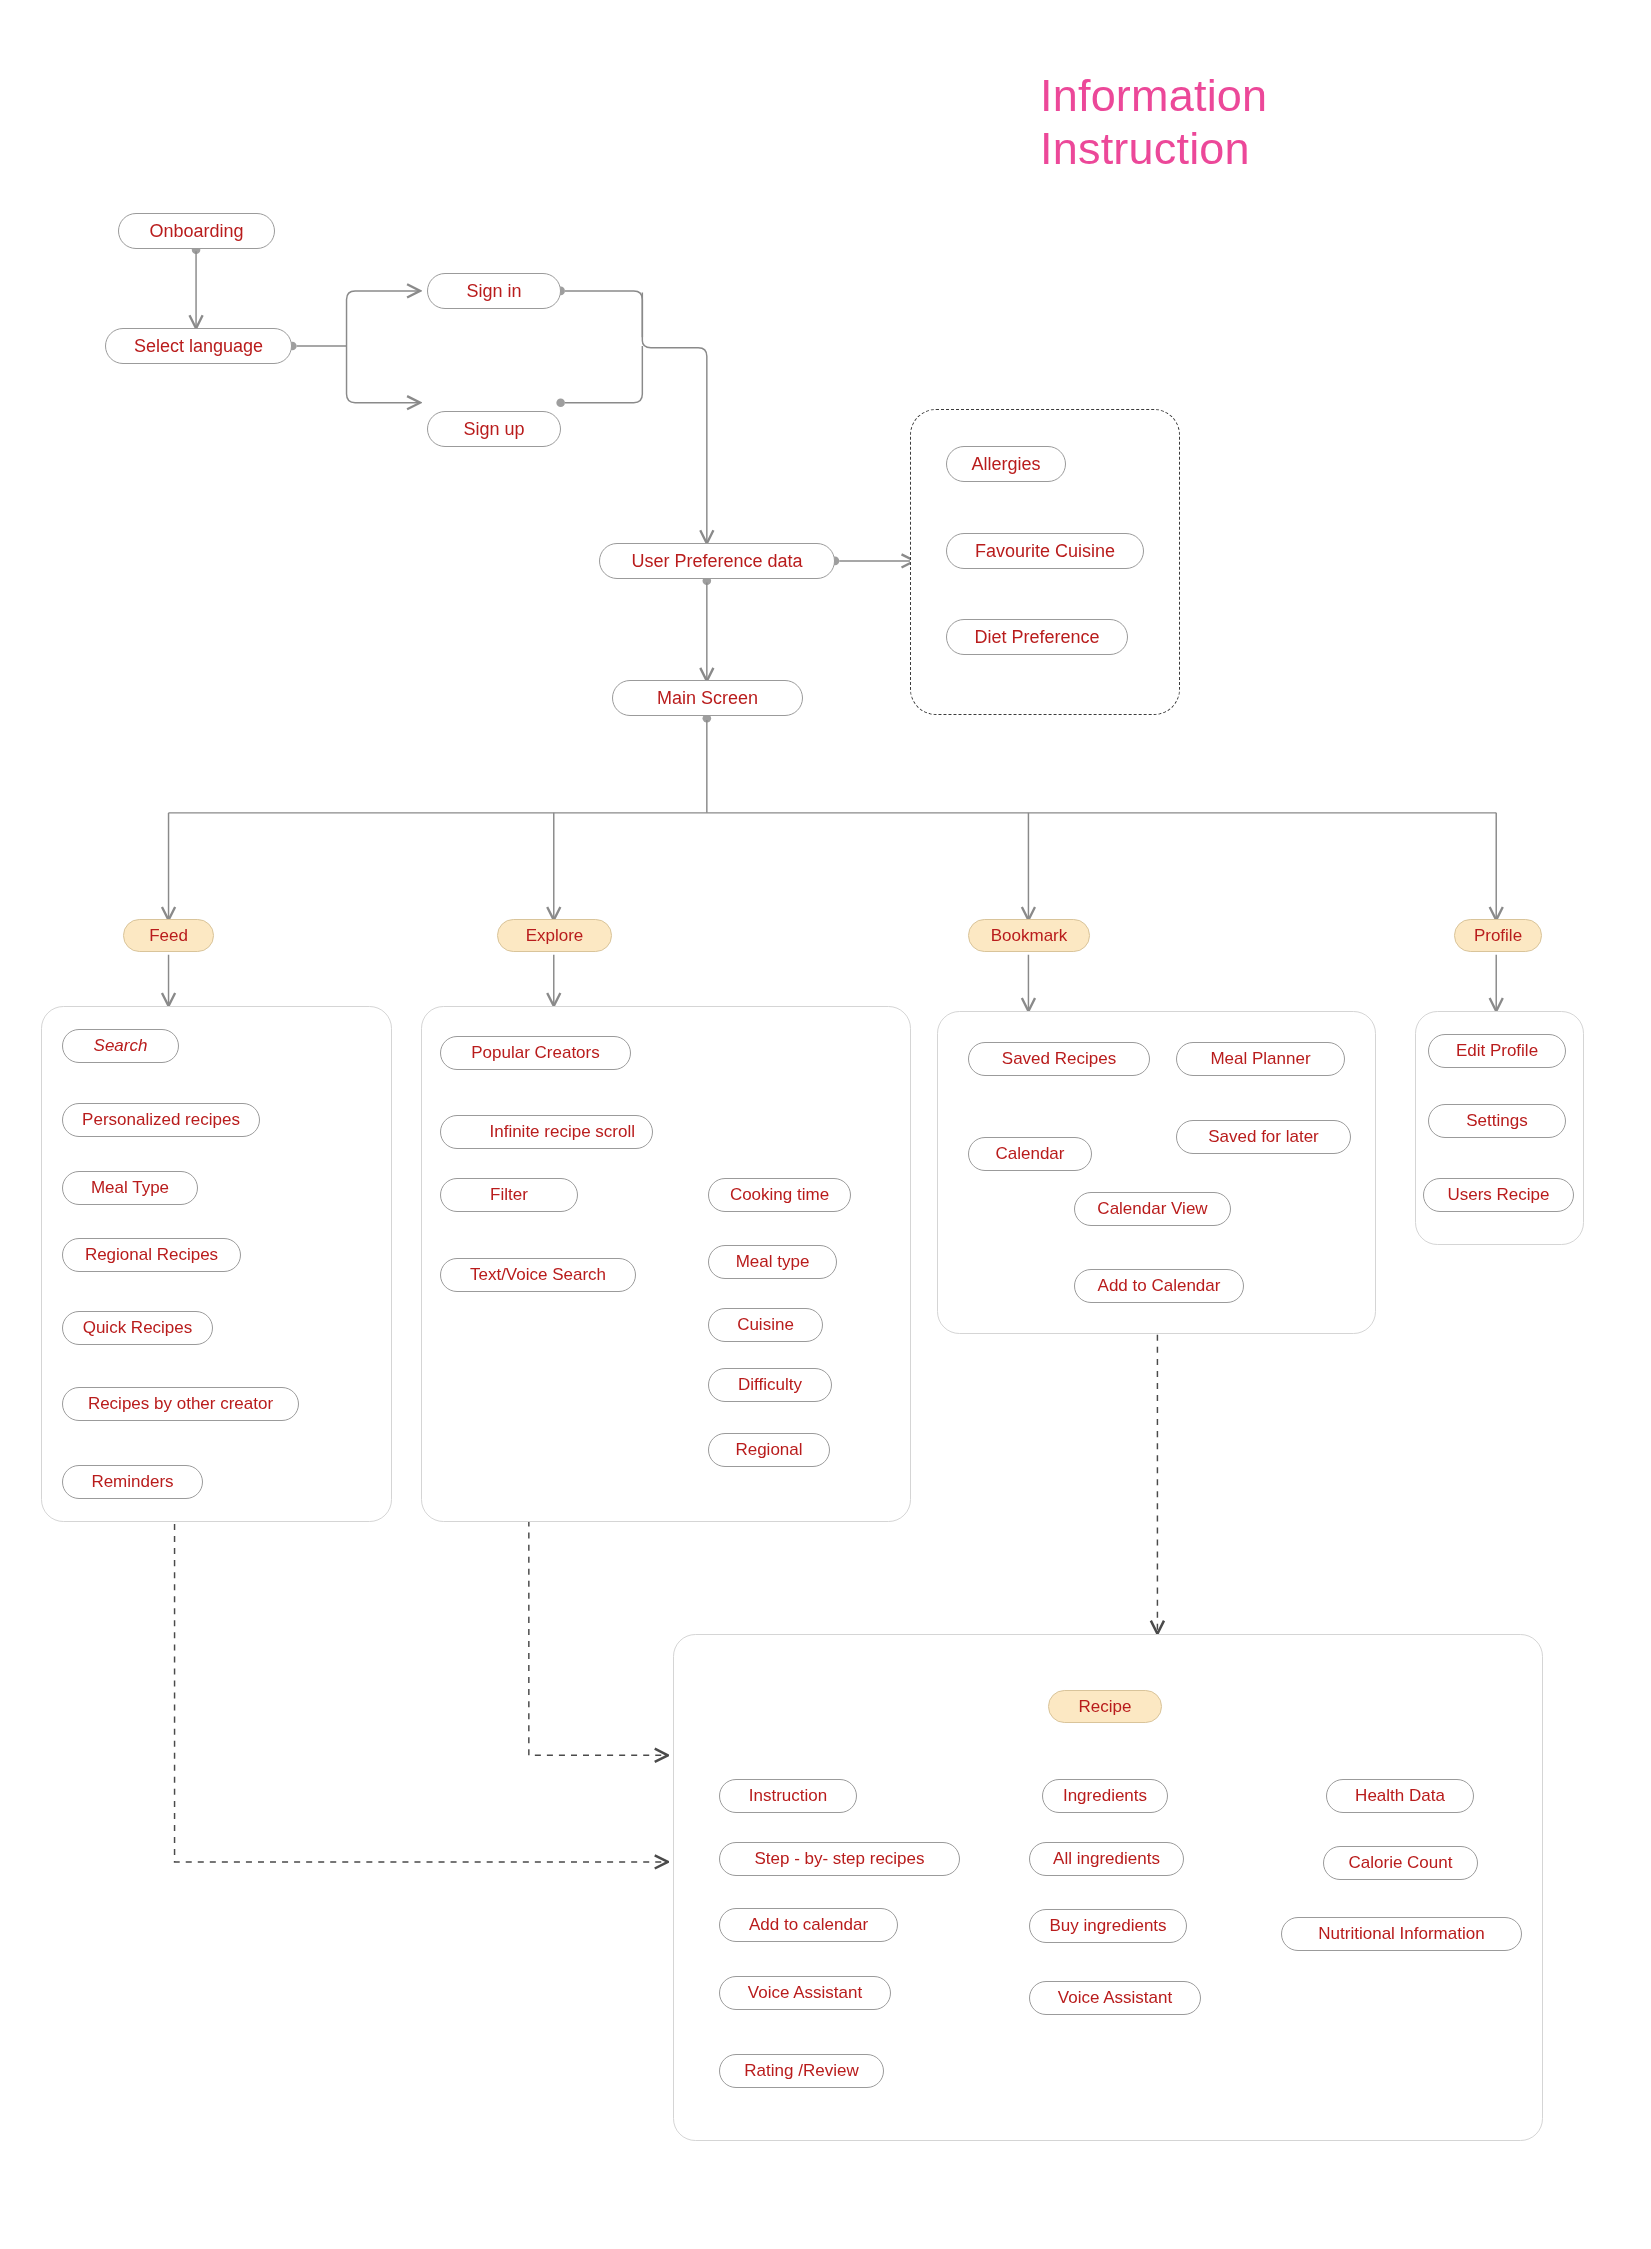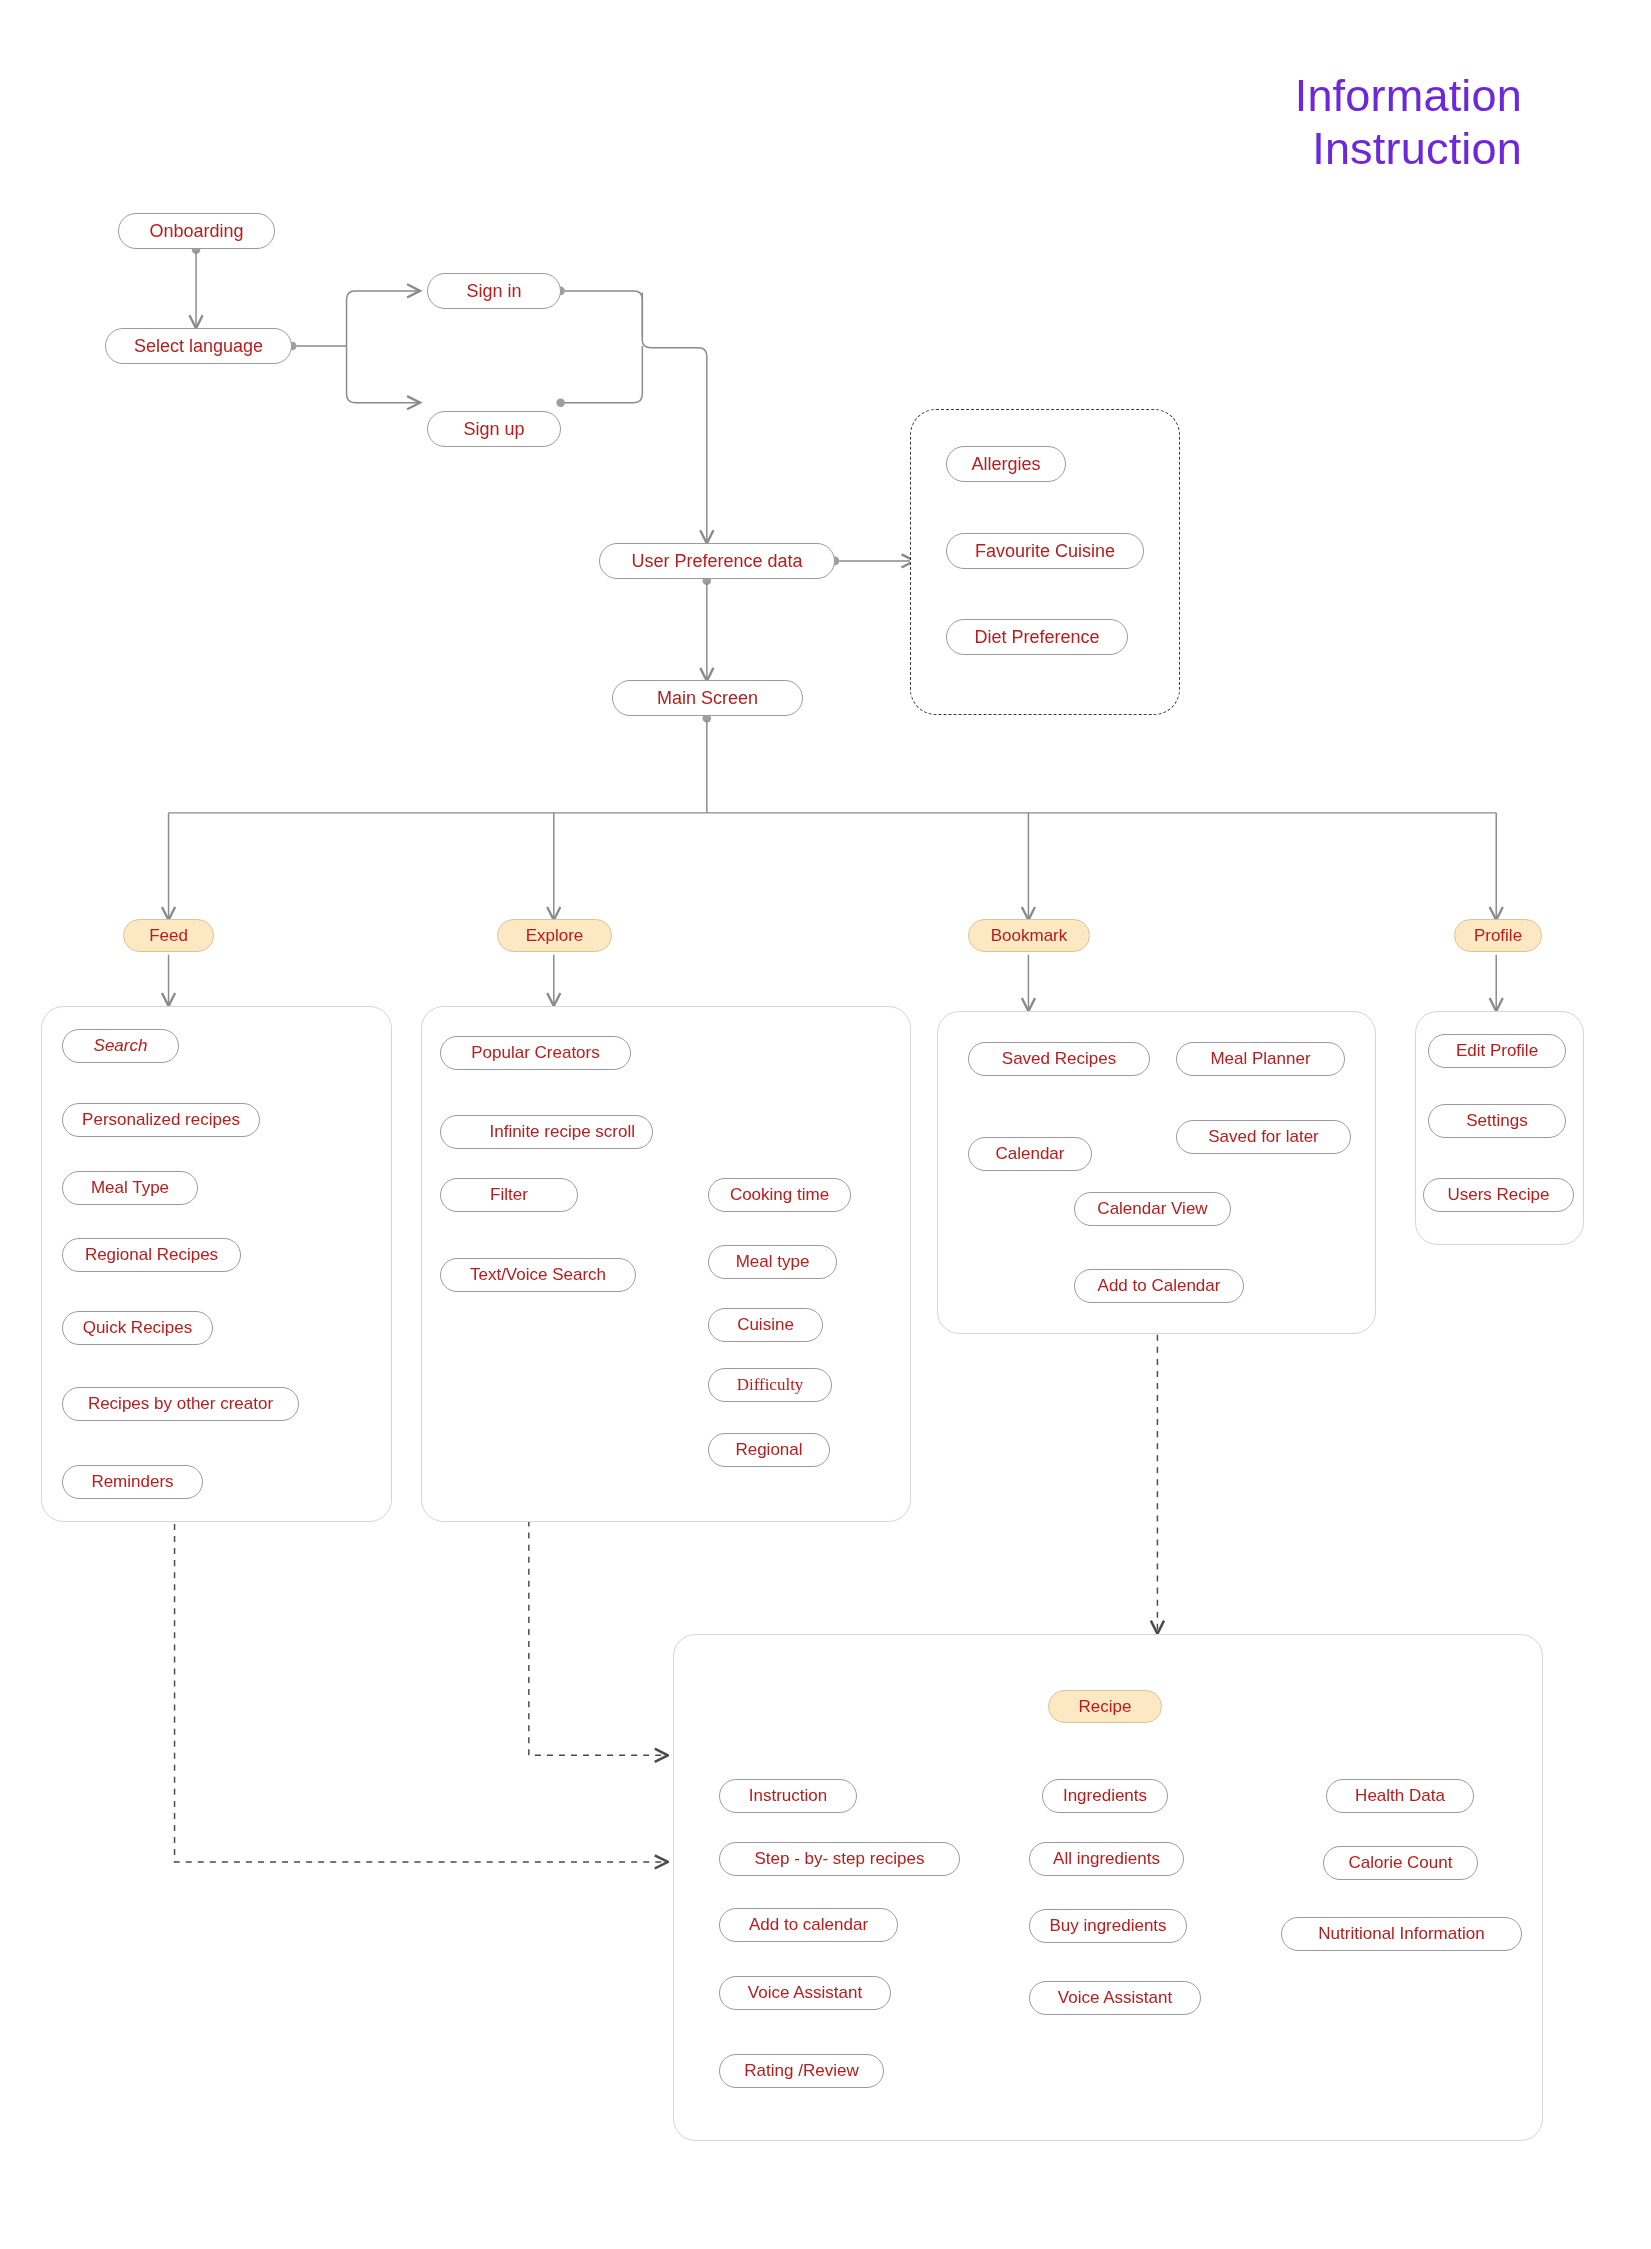--- a/index.html
+++ b/index.html
@@ -11,24 +11,24 @@
     position:relative;
     overflow:hidden;
   }
   #canvas { position:absolute; inset:0; width:1651px; height:2250px; }
   svg#wires { position:absolute; left:0; top:0; width:1651px; height:2250px; pointer-events:none; }
 
   .title {
     position:absolute;
     right:129px; top:69px;
     width:482px;
-    text-align:right;
+    text-align:left;
     font-size:45px;
     line-height:1.18;
-    color:#6d28d9;
+    color:#ec4899;
     font-weight:400;
     letter-spacing:0.2px;
   }
 
   
   .pill {
     position:absolute;
     display:flex; align-items:center; justify-content:center;
     height:36px;
     border:1.2px solid #9b9b9b;
@@ -242,21 +242,21 @@
 
   <div class="pill small" style="left:708px;top:1178px;width:143px;">
     <span>Cooking time</span>
   </div>
   <div class="pill small" style="left:708px;top:1245px;width:129px;">
     <span>Meal type</span>
   </div>
   <div class="pill small" style="left:708px;top:1308px;width:115px;">
     <span>Cuisine</span>
   </div>
-  <div class="pill small" style="left:708px;top:1368px;width:124px;font-family:Liberation Serif, serif;">
+  <div class="pill small" style="left:708px;top:1368px;width:124px;">
     <span>Difficulty</span>
   </div>
   <div class="pill small" style="left:708px;top:1433px;width:122px;">
     <span>Regional</span>
   </div>
 
   <div class="panel" style="left:937px;top:1011px;width:439px;height:323px;"></div>
   <div class="pill small" style="left:968px;top:1042px;width:182px;">
     <span>Saved Recipes</span>
   </div>

